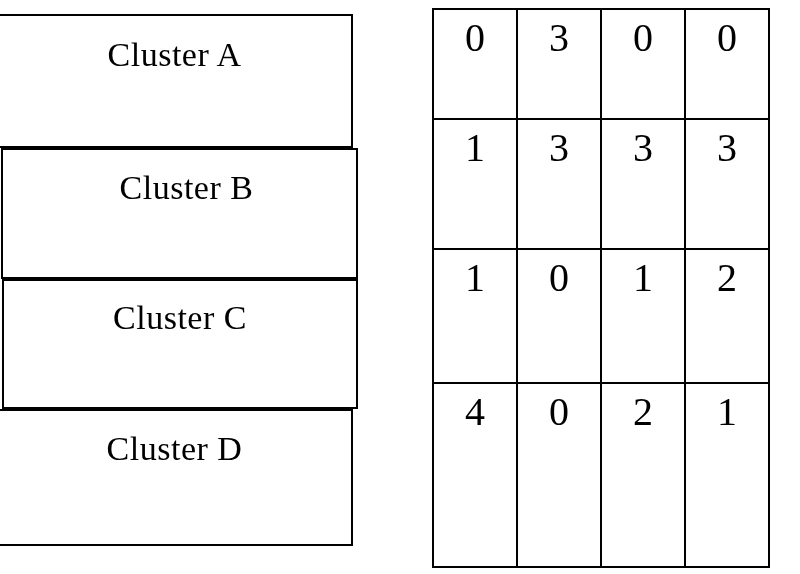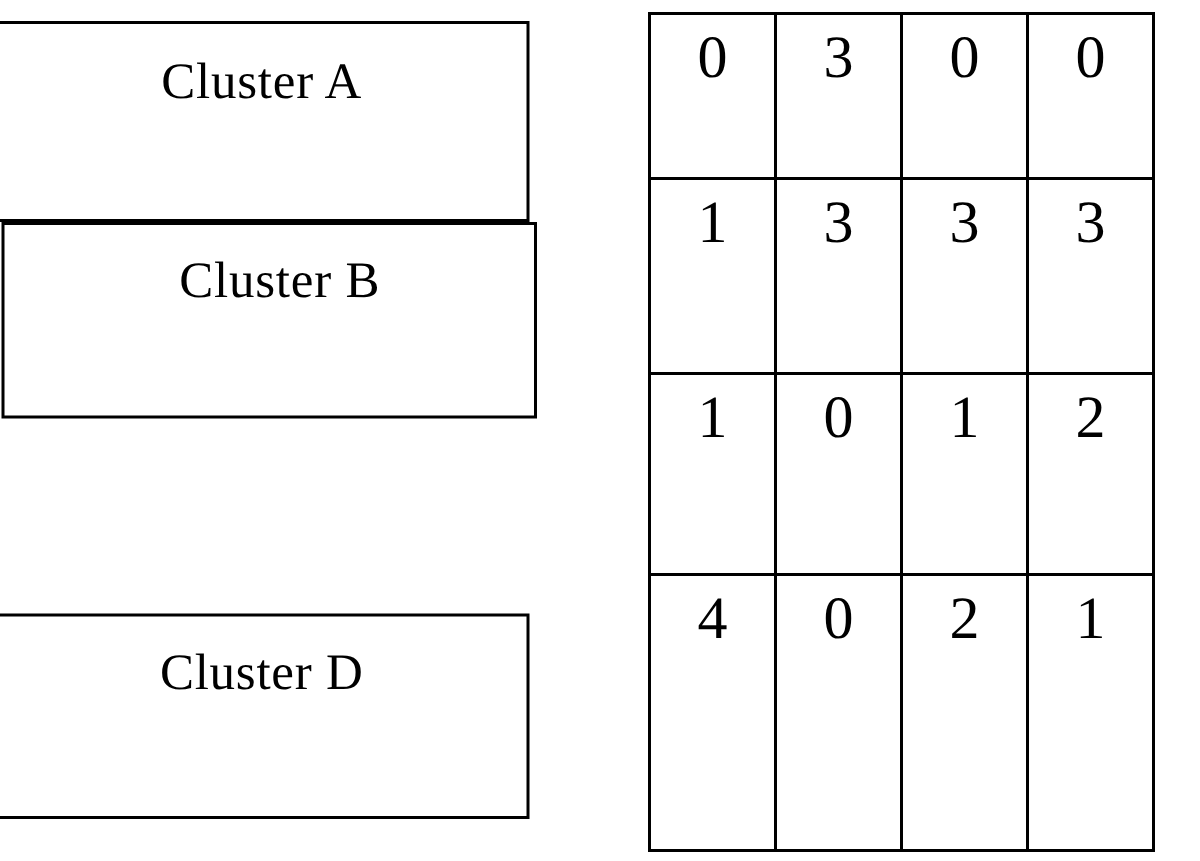--- a/index.html
+++ b/index.html
@@ -139,20 +139,23 @@
   <div class="cluster-panel">
 
     <div class="cluster-box cluster-box-a">
       <span class="cluster-label">Cluster A</span>
     </div>
 
     <div class="cluster-box cluster-box-b">
       <span class="cluster-label">Cluster B</span>
     </div>
 
+    <div class="cluster-box cluster-box-c">
+      <span class="cluster-label">Cluster C</span>
+    </div>
 
     <div class="cluster-box cluster-box-d">
       <span class="cluster-label">Cluster D</span>
     </div>
 
   </div>
 
   <div class="matrix-panel">
 
     <table class="matrix-table">

